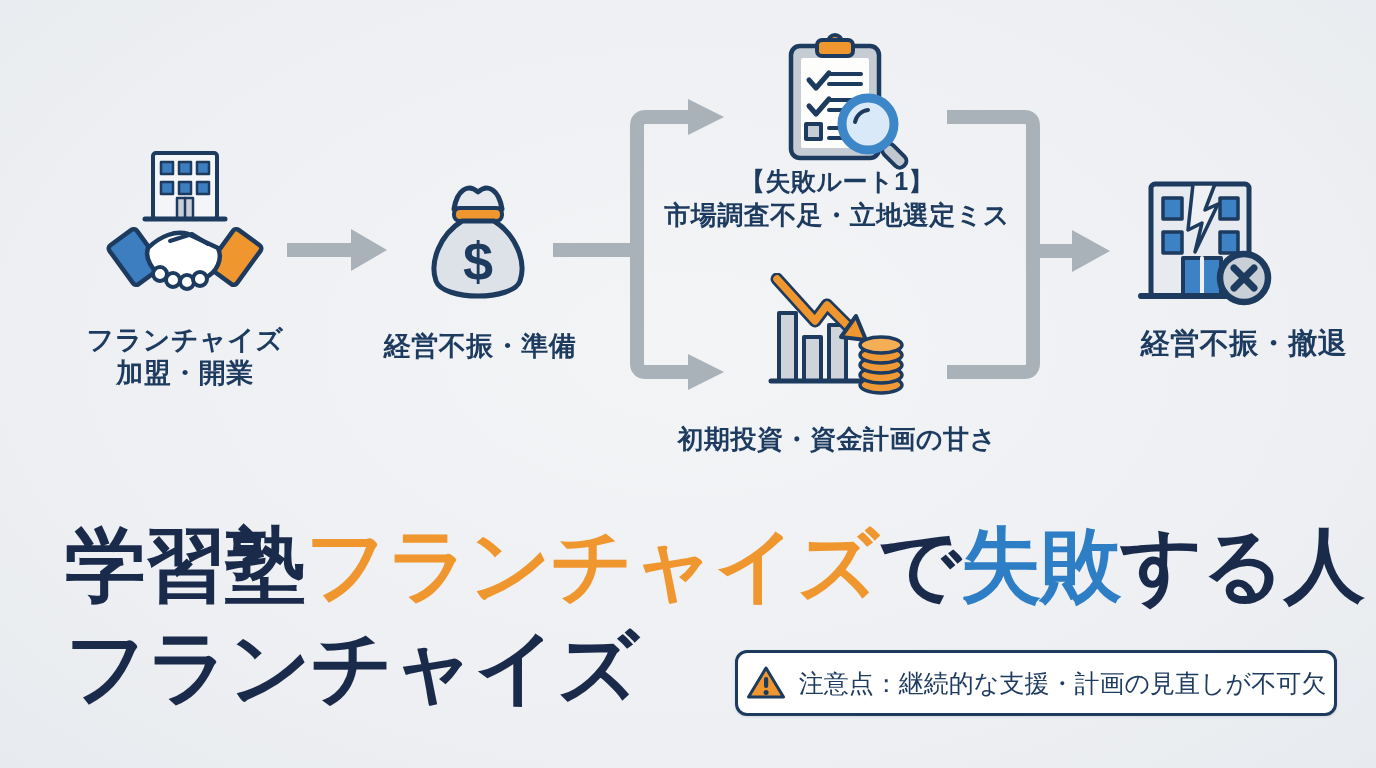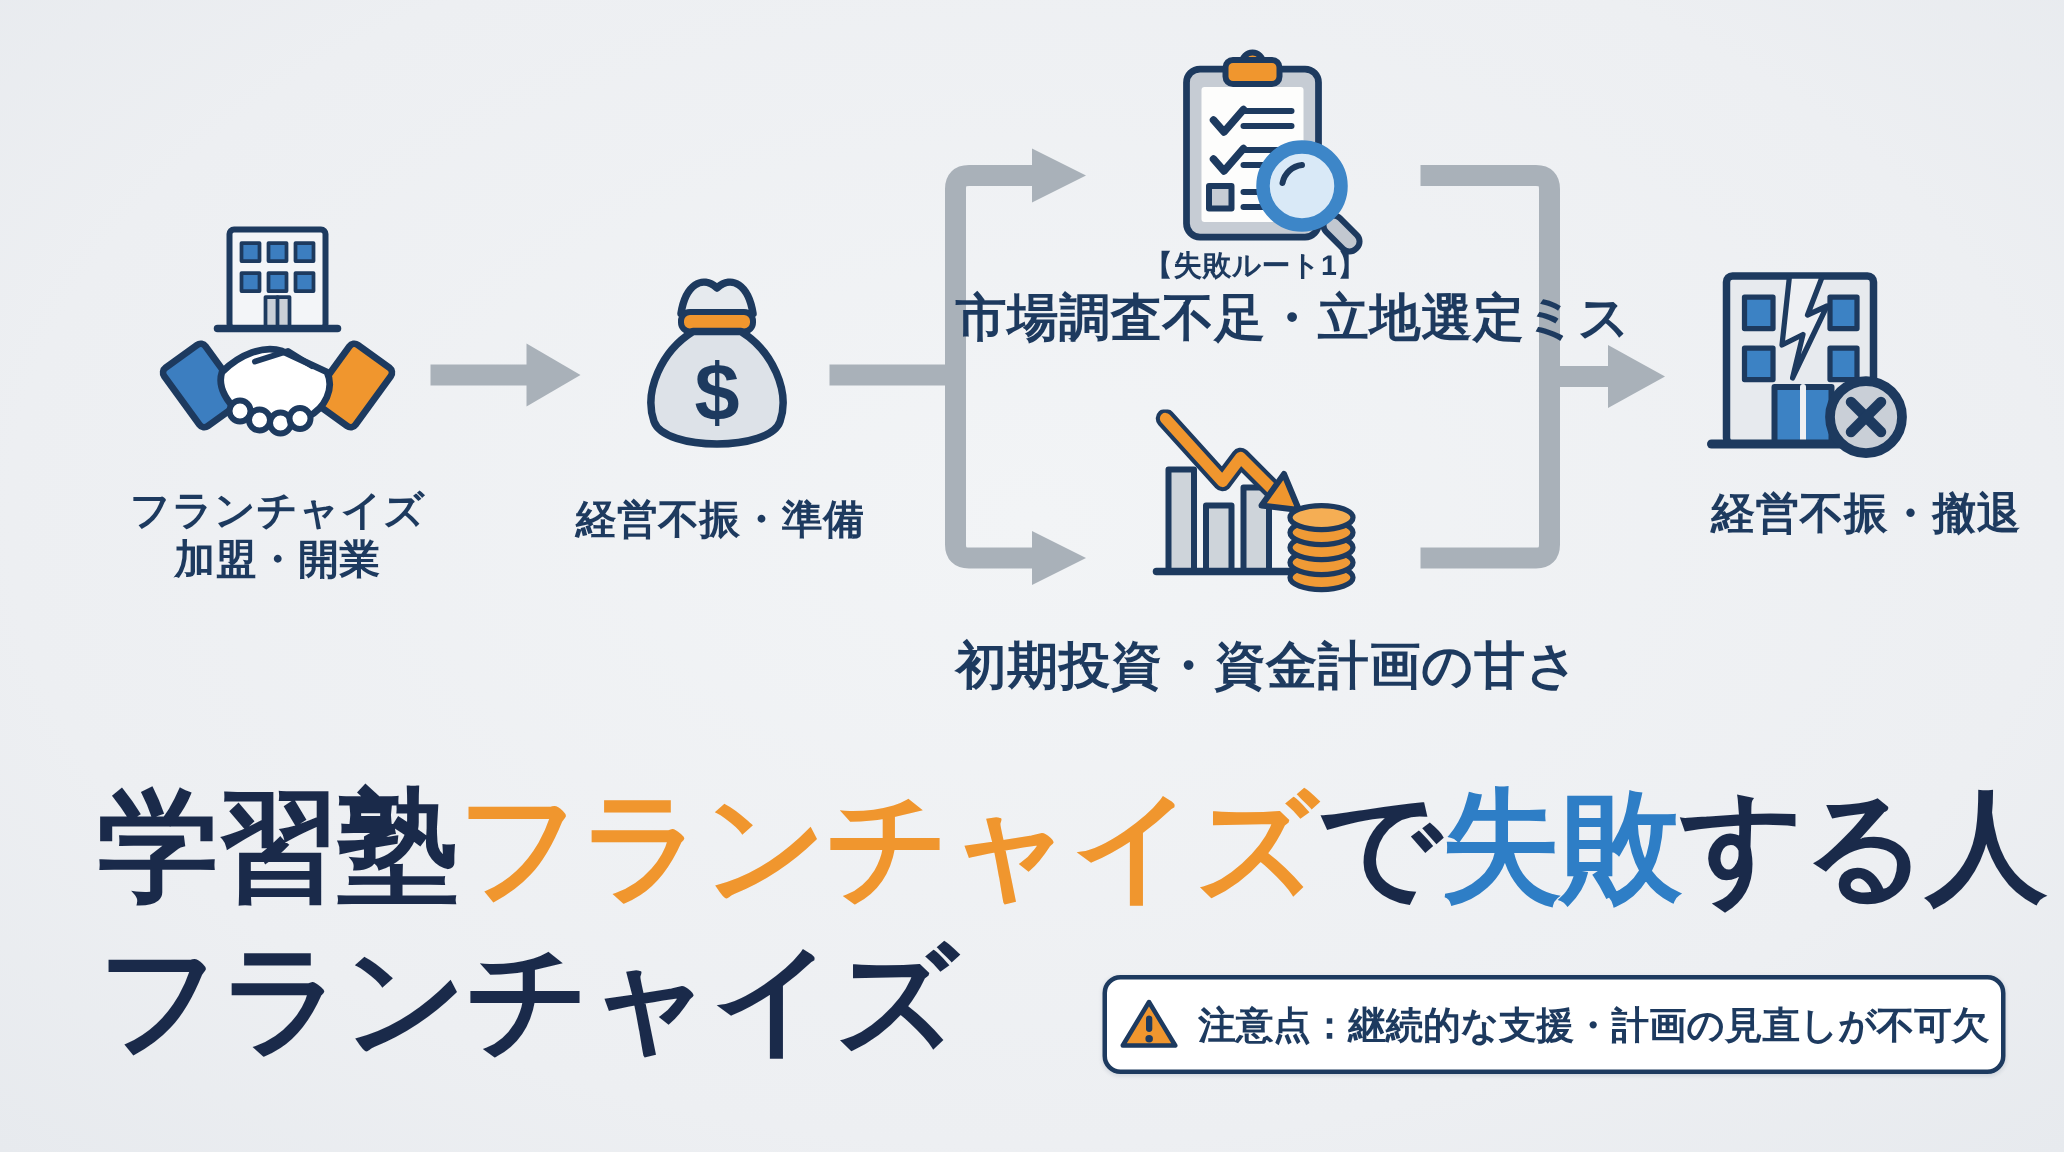--- a/index.html
+++ b/index.html
@@ -16,36 +16,36 @@
   }
   .abs{position:absolute;}
   svg{display:block;}
   
   .node-label{
     position:absolute;color:var(--navy);font-weight:bold;text-align:center;
     line-height:1.22;letter-spacing:0.5px;
   }
   .lbl-27{font-size:27px;}
   .lbl-28{font-size:29px;}
-  .route-title{font-size:19px;}
-  .route-sub{font-size:34px;margin-top:3px;white-space:nowrap;}
+  .route-title{font-size:25px;}
+  .route-sub{font-size:26px;margin-top:3px;white-space:nowrap;}
   
   .headline{position:absolute;left:65px;top:514px;width:1300px;
     font-weight:bold;font-size:81px;line-height:1.26;letter-spacing:-1px;color:var(--headline-navy);}
   .headline .seg-navy{color:var(--headline-navy);}
   .headline .seg-orange{color:var(--orange);}
   .headline .seg-blue{color:var(--blue);}
   
   .note-box{
     position:absolute;left:735px;top:650px;width:602px;height:66px;
     background:var(--white);border:3px solid var(--navy);border-radius:12px;
     display:flex;align-items:center;justify-content:center;gap:13px;
     box-shadow:0 1px 3px rgba(20,40,70,0.12);
   }
-  .note-text{color:var(--navy);font-weight:bold;font-size:25px;letter-spacing:0;white-space:nowrap;}
+  .note-text{color:var(--navy);font-weight:normal;font-size:25px;letter-spacing:0;white-space:nowrap;}
 </style>
 </head>
 <body>
 
 <div class="canvas">
 
   <svg class="abs" style="left:0;top:0;" width="1376" height="510" viewBox="0 0 1376 510">
     <g fill="#a9b1b9" stroke="none">
 
       <rect x="287" y="243" width="66" height="14"></rect>

